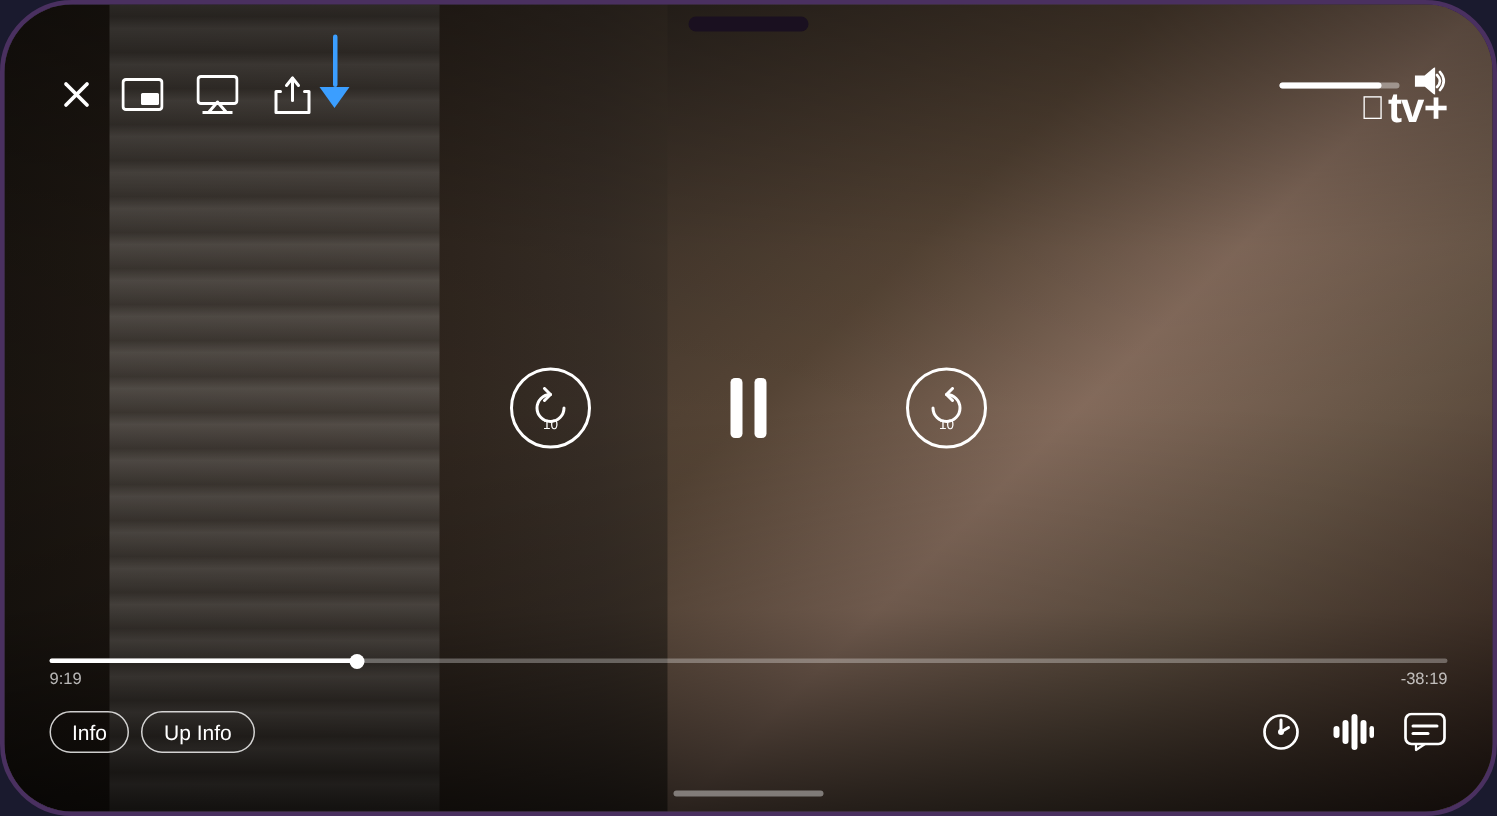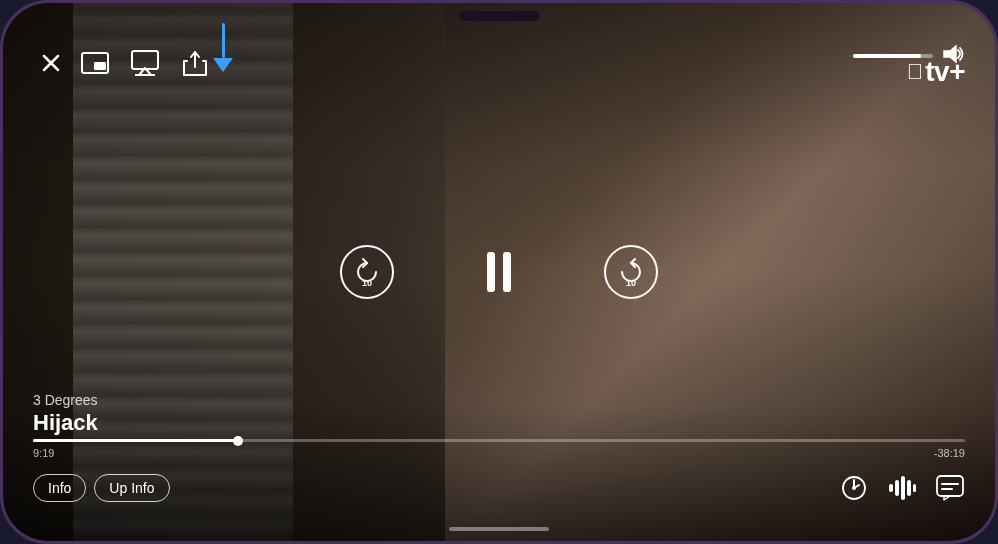--- a/index.html
+++ b/index.html
@@ -266,21 +266,21 @@
       border: 2px solid white;
       border-radius: 50%;
       display: flex;
       align-items: center;
       justify-content: center;
       position: relative;
     }
 
     .skip-number {
       font-size: 11px;
-      font-weight: 700;
+      font-weight: 400;
       color: white;
       position: absolute;
     }
 
     .pause-btn {
       width: 50px;
       height: 50px;
       display: flex;
       align-items: center;
       justify-content: center;
@@ -521,24 +521,20 @@
       <div class="circle-btn">
         <svg width="28" height="28" viewBox="0 0 28 28">
           <path d="M14,5 A9,9 0 1,1 5,14" stroke="white" stroke-width="2" fill="none" stroke-linecap="round"></path>
           <polyline points="18,1 14,5 18,9" stroke="white" stroke-width="2" fill="none" stroke-linecap="round" stroke-linejoin="round"></polyline>
         </svg>
         <span class="skip-number" style="font-size:9px; position:absolute; bottom:9px;">10</span>
       </div>
     </div>
   </div>
 
-  <div class="title-area">
-    <div class="show-subtitle">3 Degrees</div>
-    <div class="show-title">Hijack</div>
-  </div>
 
   <div class="progress-container">
     <div class="progress-bar">
       <div class="progress-fill"></div>
       <div class="progress-thumb"></div>
     </div>
     <div class="time-labels">
       <span class="time-current">9:19</span>
       <span class="time-remaining">-38:19</span>
     </div>

